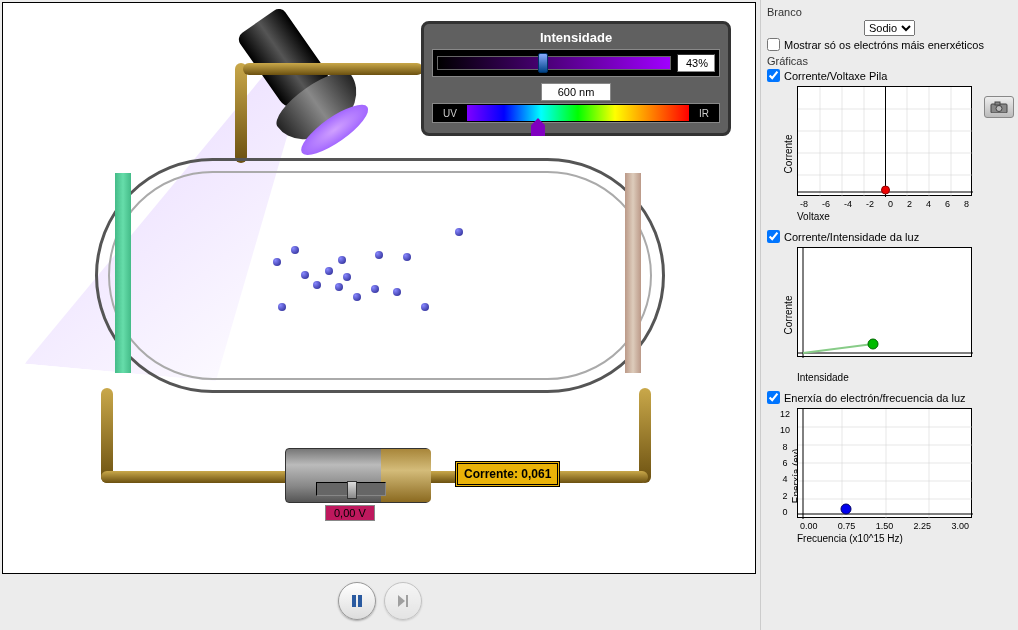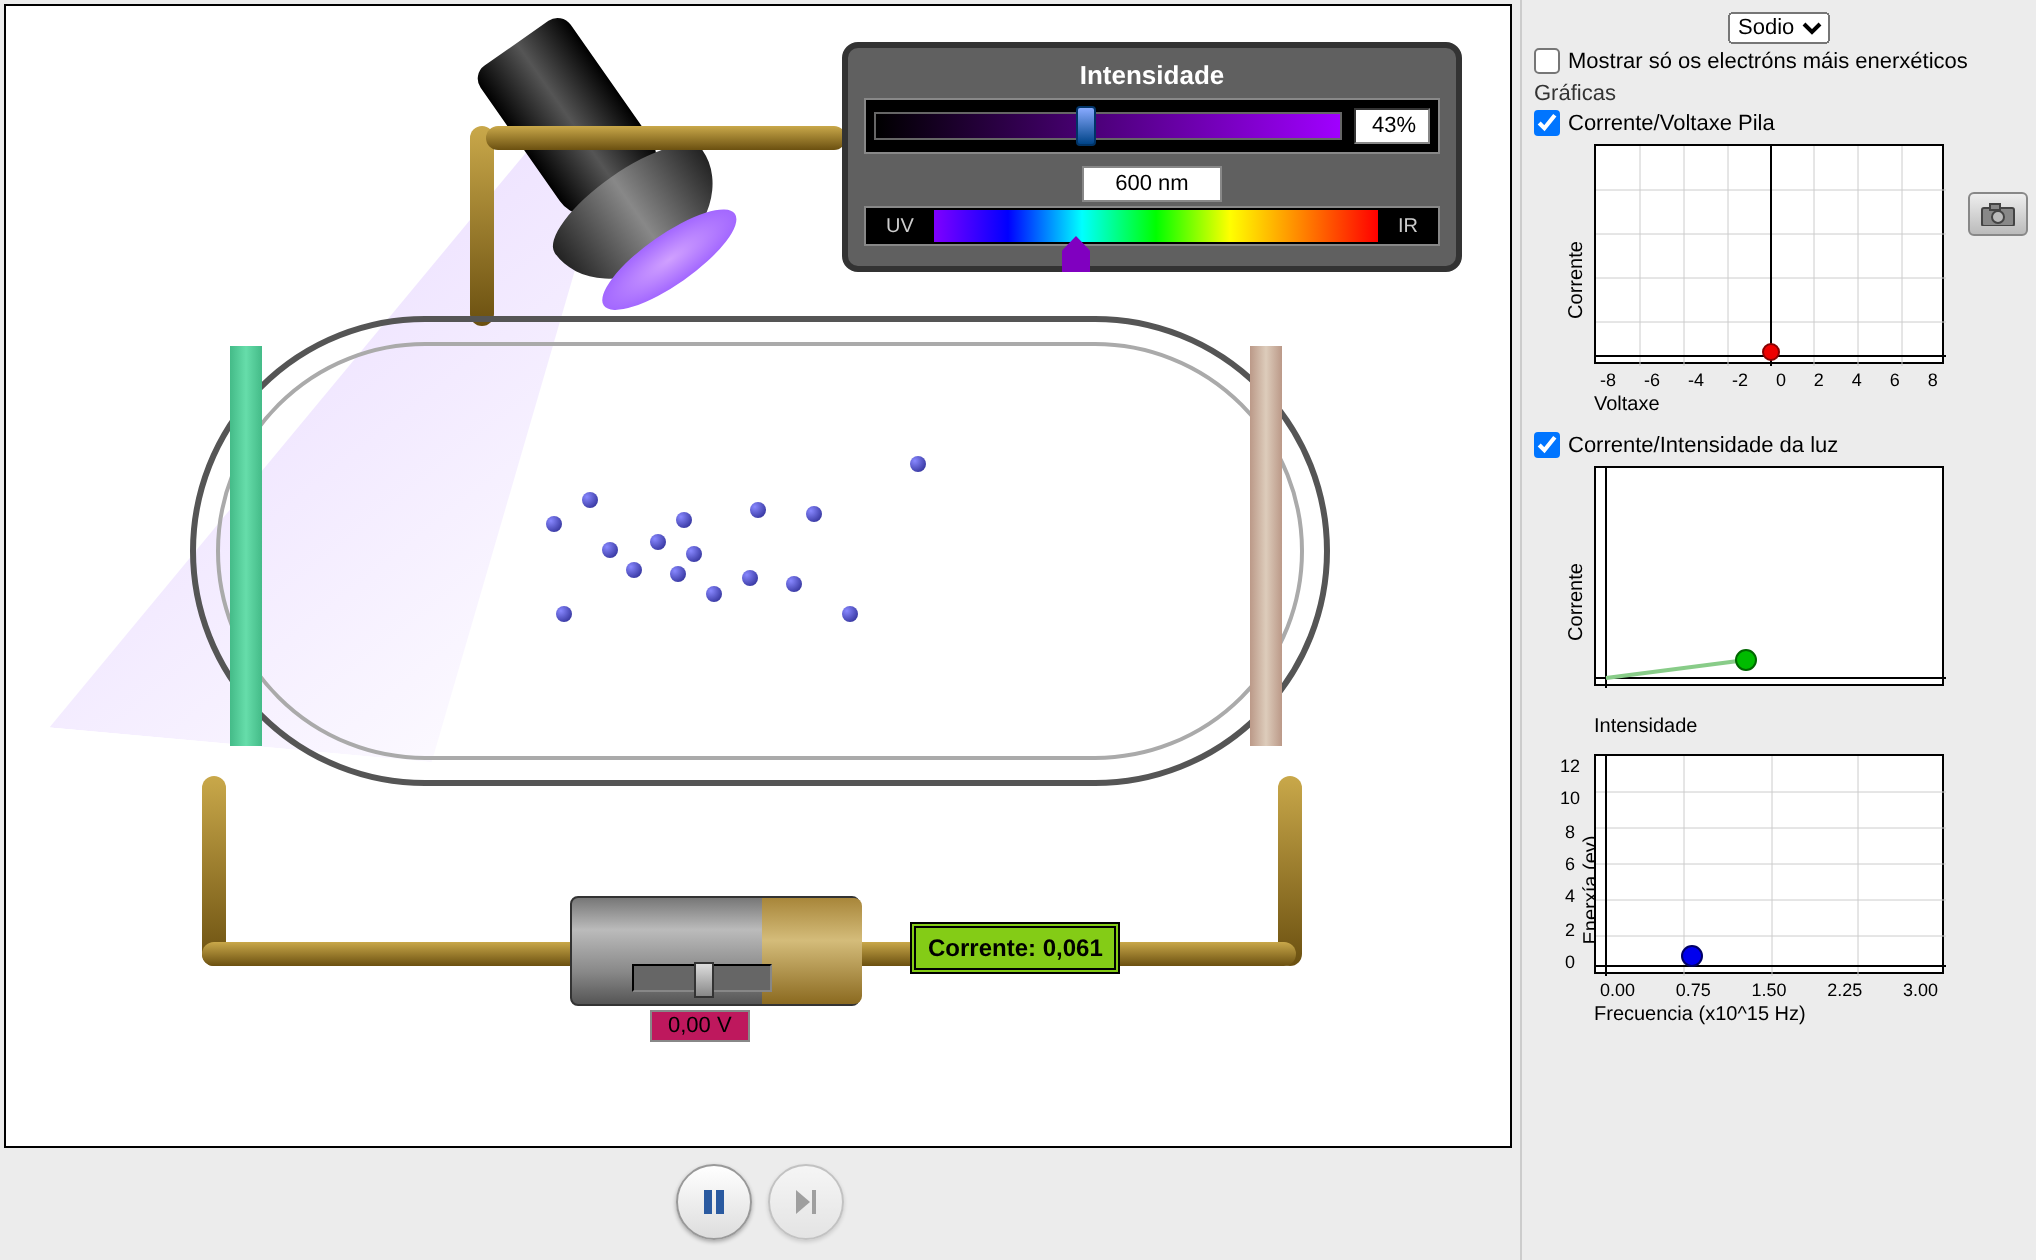--- a/index.html
+++ b/index.html
@@ -51,21 +51,21 @@
 
 
 .battery { position: absolute; top: 445px; left: 282px; width: 145px; height: 55px; }
 .battery-body { width: 100%; height: 100%; background: linear-gradient(#777, #bbb 30%, #888 70%, #555); border: 1px solid #333; border-radius: 4px; position: relative; }
 .battery-cap { position: absolute; right: -2px; top: 0; width: 50px; height: 100%; background: linear-gradient(#a8863a, #d4bc7a 40%, #8b6a20); border-radius: 0 4px 4px 0; }
 .battery-slider { position: absolute; bottom: 6px; left: 30px; width: 70px; height: 14px; background: #666; border: 1px inset #333; }
 .battery-thumb { position: absolute; left: 30px; top: -2px; width: 10px; height: 18px; background: linear-gradient(#ddd,#888); border: 1px solid #333; }
 .voltage-label { position: absolute; top: 502px; left: 322px; background: #be185d; border: 1px solid #888; padding: 1px 8px; font-size: 11px; }
 
 
-.current-box { position: absolute; top: 458px; left: 452px; background: #84cc16; border: 3px double #000; padding: 3px 6px; font-weight: bold; font-size: 12px; }
+.current-box { position: absolute; top: 458px; left: 452px; background: #eab308; border: 3px double #000; padding: 3px 6px; font-weight: bold; font-size: 12px; }
 
 
 .side { flex: 1; background: #ececec; padding: 4px 6px; border-left: 1px solid #ccc; overflow: hidden; }
 .side-label { font-size: 11px; color: #333; margin: 2px 0; }
 .target-select { display: block; margin: 2px auto 0; font-size: 11px; }
 .chk-row { display: flex; align-items: center; gap: 4px; margin: 2px 0; }
 .chk-row input { margin: 0; }
 .section-title { font-size: 11px; color: #333; margin-top: 4px; }
 .graph-block { position: relative; margin: 4px 0 8px; }
 .graph { background: #fff; border: 1px solid #000; width: 175px; height: 110px; margin-left: 30px; position: relative; }
@@ -161,20 +161,21 @@
       <div class="step-btn">
         <svg viewBox="0 0 16 16">
             <polygon points="3,2 10,8 3,14" fill="#555"></polygon>
             <rect x="11" y="2" width="2" height="12" fill="#555"></rect>
           </svg>
       </div>
     </div>
   </div>
 
   <div class="side">
+    <div class="side-label">Branco</div>
     <select class="target-select">
       <option>Sodio</option>
     </select>
     <div class="chk-row">
       <input type="checkbox" style="">
       <span>Mostrar só os electróns máis enerxéticos</span>
     </div>
 
     <div class="section-title">Gráficas</div>
     <div class="camera-btn">
@@ -240,20 +241,24 @@
               <line x1="0" y1="105" x2="175" y2="105"></line>
             </g>
           <line x1="5" y1="105" x2="75" y2="96" stroke="#8c8" stroke-width="2"></line>
           <circle cx="75" cy="96" r="5" fill="#0b0" stroke="#060"></circle>
         </svg>
       </div>
       <div class="graph-xlabel">Intensidade</div>
 
     </div>
 
+    <div class="chk-row">
+      <input type="checkbox" checked="" style="">
+      <span>Enerxía do electrón/frecuencia da luz</span>
+    </div>
     <div class="graph-block">
       <div class="graph-ylabel">Enerxía (ev)</div>
       <div class="graph">
         <svg width="175" height="110" viewBox="0 0 175 110">
           <g class="grid">
             <line x1="0" y1="18" x2="175" y2="18"></line>
               <line x1="0" y1="36" x2="175" y2="36"></line>
               <line x1="0" y1="54" x2="175" y2="54"></line>
               <line x1="0" y1="72" x2="175" y2="72"></line>
               <line x1="0" y1="90" x2="175" y2="90"></line>

